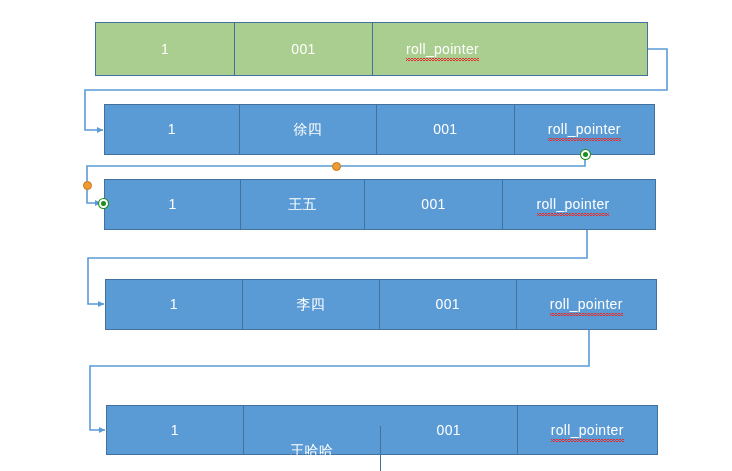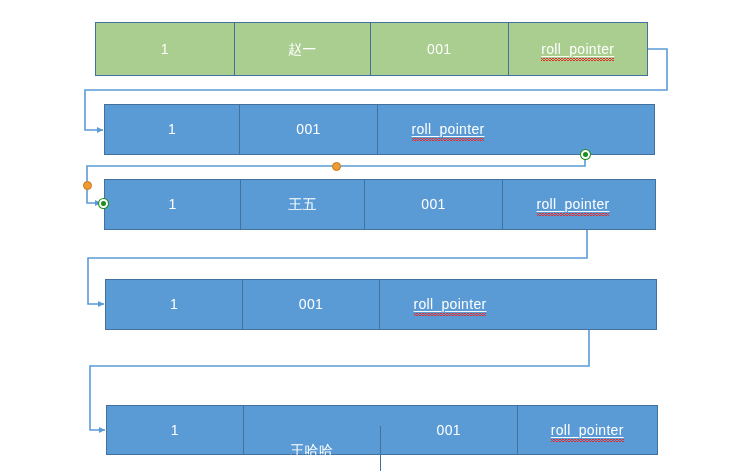--- a/index.html
+++ b/index.html
@@ -57,21 +57,20 @@
   .cell:last-child {
     border-right: none;
   }
   .cell .txt {
     position: relative;
     display: inline-block;
     padding-bottom: 1px;
     white-space: nowrap;
   }
   .cell.pointer .txt {
-    text-decoration: underline;
     text-decoration-color: rgba(255,255,255,0.95);
     text-underline-offset: 2px;
   }
   .cell.pointer .squiggle {
     position: absolute;
     left: 0;
     right: 0;
     bottom: -4px;
     height: 3px;
     background-image:
@@ -124,37 +123,37 @@
 
     <g>
       <path d="M589,330 L589,366 L90,366 L90,430 L105,430" fill="none" stroke="#5B9BD5" stroke-width="1.6" marker-end="url(#arrow)"></path>
     </g>
   </svg>
 
   <div class="record-row green" style="left:95px; top:22px; width:553px; height:54px;">
     <div class="cell" style="width:139px;">
       <span class="txt">1</span>
     </div>
-    <div class="cell" style="width:137px;">
-      <span class="txt">赵一</span>
-    </div>
     <div class="cell" style="width:138px;">
       <span class="txt">001</span>
     </div>
     <div class="cell pointer" style="width:139px;">
       <span class="txt">roll_pointer<span class="squiggle"></span></span>
       <span class="squiggle" style="left:139px; width:0;"></span>
     </div>
   </div>
 
   <div class="record-row blue" style="left:104px; top:104px; width:551px; height:51px;">
     <div class="cell" style="width:135px;">
       <span class="txt">1</span>
     </div>
     <div class="cell" style="width:138px;">
+      <span class="txt">徐四</span>
+    </div>
+    <div class="cell" style="width:138px;">
       <span class="txt">001</span>
     </div>
     <div class="cell pointer" style="width:140px;">
       <span class="txt">roll_pointer<span class="squiggle"></span></span>
     </div>
   </div>
 
   <div class="record-row blue" style="left:104px; top:179px; width:552px; height:51px;">
     <div class="cell" style="width:136px;">
       <span class="txt">1</span>
@@ -166,20 +165,23 @@
       <span class="txt">001</span>
     </div>
     <div class="cell pointer" style="width:140px;">
       <span class="txt">roll_pointer<span class="squiggle"></span></span>
     </div>
   </div>
 
   <div class="record-row blue" style="left:105px; top:279px; width:552px; height:51px;">
     <div class="cell" style="width:137px;">
       <span class="txt">1</span>
+    </div>
+    <div class="cell" style="width:138px;">
+      <span class="txt">李四</span>
     </div>
     <div class="cell" style="width:137px;">
       <span class="txt">001</span>
     </div>
     <div class="cell pointer" style="width:140px;">
       <span class="txt">roll_pointer<span class="squiggle"></span></span>
     </div>
   </div>
 
   <div class="record-row blue" style="left:106px; top:405px; width:552px; height:50px;">

